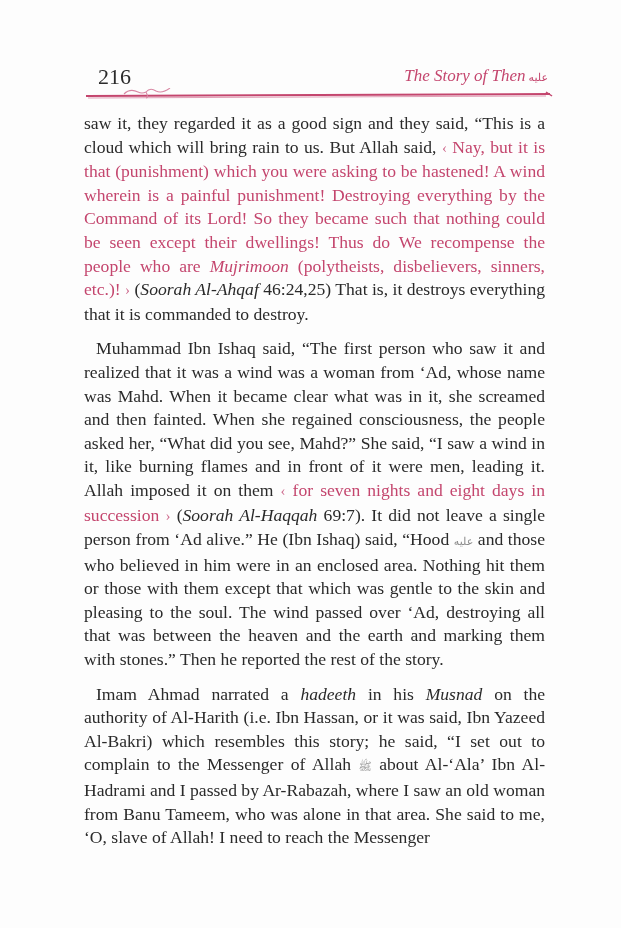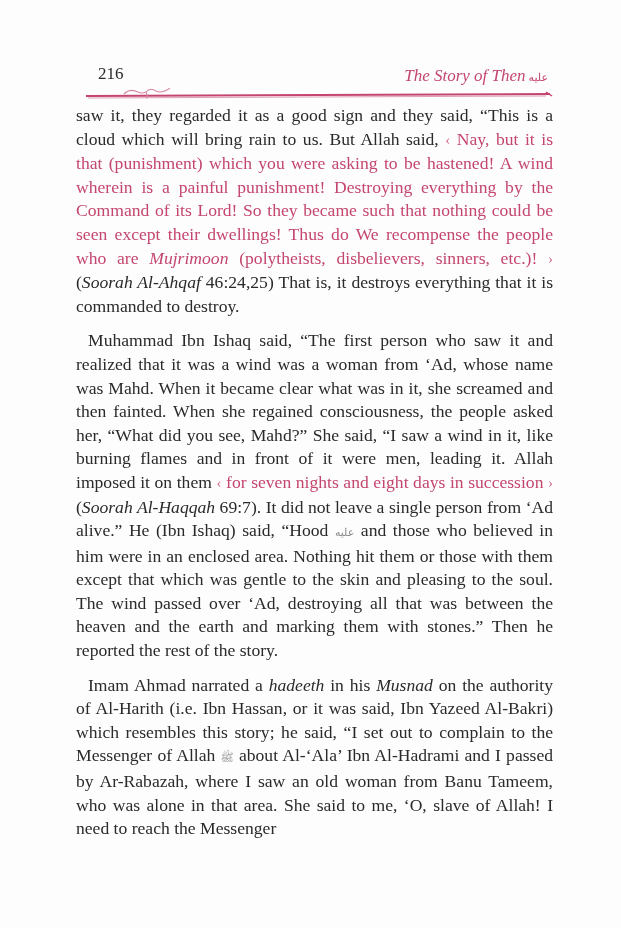--- a/index.html
+++ b/index.html
@@ -1,24 +1,24 @@
 <!DOCTYPE html>
 <html><head>
 <meta charset="utf-8">
 <style>
   html,body{margin:0;padding:0;background:#ffffff;}
   body{width:621px;height:928px;overflow:hidden;position:relative;font-family:"Liberation Serif","DejaVu Serif",serif;color:#2a2a2a;}
   .page{position:absolute;left:0;top:0;width:621px;height:928px;background:#fdfdfd;}
   .header{position:absolute;left:84px;top:64px;width:470px;height:40px;}
-  .page-num{position:absolute;left:14px;top:0px;font-size:17px;color:#2b2b2b;}
+  .page-num{position:absolute;left:14px;top:0px;font-size:22px;color:#2b2b2b;}
   .running-title{position:absolute;right:6px;top:2px;font-size:17px;font-style:italic;color:#c4466e;}
   .salutation{font-style:normal;font-size:11px;color:#c4466e;margin-left:3px;letter-spacing:-1px;}
   .rule{position:absolute;left:0;top:24px;width:470px;height:12px;}
   .body-text{position:absolute;left:76px;top:104px;width:477px;font-size:17.6px;line-height:23.6px;text-align:justify;}
-  .body-text p{margin:0;}
+  .body-text p{margin:8px;}
   .p2{margin-top:11px !important;text-indent:12px;}
   .p3{margin-top:11px !important;text-indent:12px;}
   .q{color:#c4466e;}
   .br{color:#d07092;font-size:15px;}
   .it{font-style:italic;}
   .hon{font-size:11px;color:#8a8a8a;}
 </style>
 </head>
 <body>
 

